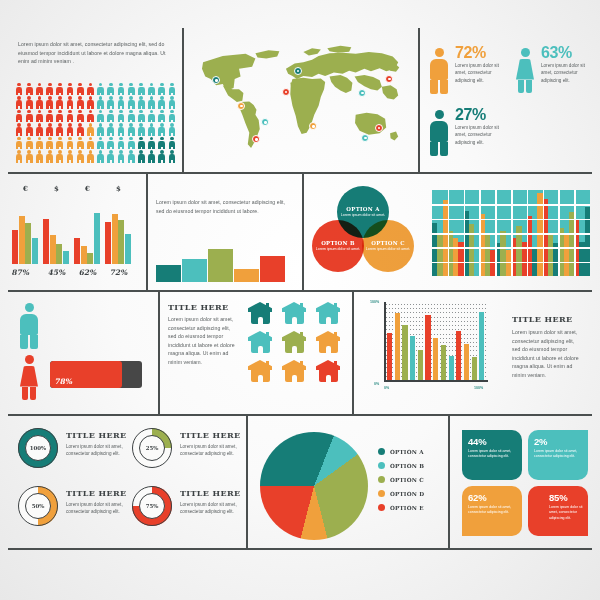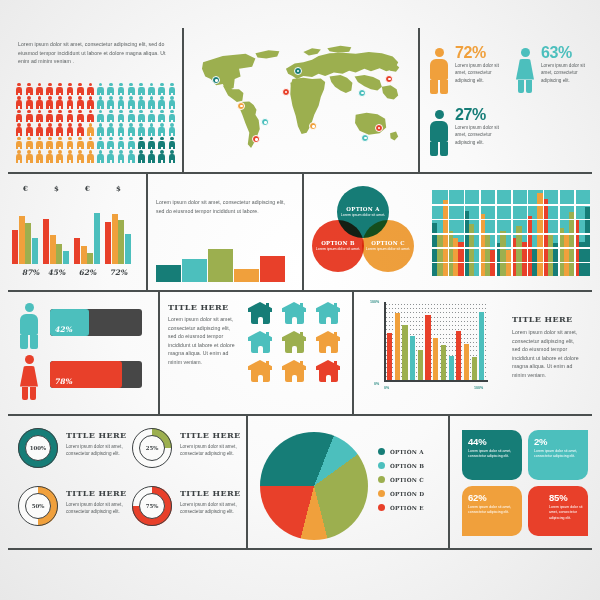--- a/index.html
+++ b/index.html
@@ -785,21 +785,21 @@
     </div>
 
   <div class="blk" id="currency-chart" style="left:12px; top:184px; width:128px; height:98px;">
       <div class="curr" style="position:absolute;left:11px;top:0;">€</div>
       <div style="position:absolute;left:0px;top:14px;width:28px;height:66px;">
         <div class="bar" style="left:0px; width:6px; height:34.32px; background:#E8402A;"></div>
         <div class="bar" style="left:6.6px; width:6px; height:47.52px; background:#F0A03C;"></div>
         <div class="bar" style="left:13.2px; width:6px; height:40.92px; background:#9CAF4F;"></div>
         <div class="bar" style="left:19.799999999999997px; width:6px; height:26.400000000000002px; background:#4CBFBD;"></div>
       </div>
-      <div class="pctlbl" style="position:absolute;left:0px;top:84px;width:28px;text-align:right;">87%</div>
+      <div class="pctlbl" style="position:absolute;left:0px;top:84px;width:28px;text-align:left;">87%</div>
       <div class="curr" style="position:absolute;left:42px;top:0;">$</div>
       <div style="position:absolute;left:31px;top:14px;width:28px;height:66px;">
         <div class="bar" style="left:0px; width:6px; height:44.88px; background:#E8402A;"></div>
         <div class="bar" style="left:6.6px; width:6px; height:29.040000000000003px; background:#F0A03C;"></div>
         <div class="bar" style="left:13.2px; width:6px; height:19.8px; background:#9CAF4F;"></div>
         <div class="bar" style="left:19.799999999999997px; width:6px; height:13.200000000000001px; background:#4CBFBD;"></div>
       </div>
       <div class="pctlbl" style="position:absolute;left:31px;top:84px;width:28px;text-align:center;">45%</div>
       <div class="curr" style="position:absolute;left:73px;top:0;">€</div>
       <div style="position:absolute;left:62px;top:14px;width:28px;height:66px;">
@@ -889,24 +889,20 @@
       <div class="gl-v" style="left:142.2px;"></div>
     </div>
 
   <div class="blk" id="gender-bars" style="left:14px; top:300px; width:130px; height:104px;">
       <div class="bigp" style="position:absolute;left:4px;top:3px;color:#4CBFBD;">
         <i class="hh"></i>
         <i class="bb"></i>
         <i class="ll"></i>
         <i class="rl"></i>
       </div>
-      <div class="pbar" style="left:36px; top:9px; width:92px;">
-        <div class="fill" style="width:42%; background:#4CBFBD;"></div>
-        <div class="txt">42%</div>
-      </div>
       <div class="bigp fem" style="position:absolute;left:4px;top:55px;color:#E8402A;">
         <i class="hh"></i>
         <i class="bb"></i>
         <i class="ll"></i>
         <i class="rl"></i>
       </div>
       <div class="pbar" style="left:36px; top:61px; width:92px;">
         <div class="fill" style="width:78%; background:#E8402A;"></div>
         <div class="txt">78%</div>
       </div>

